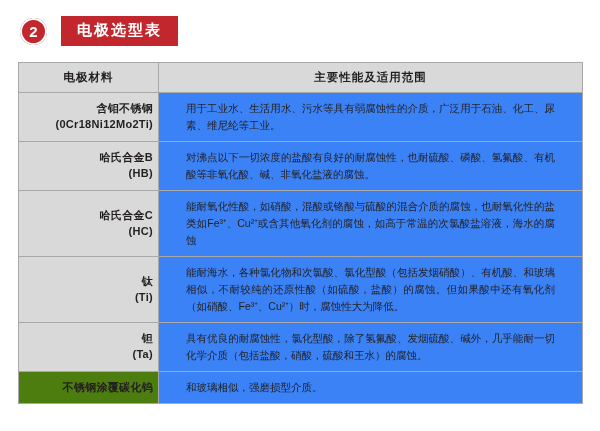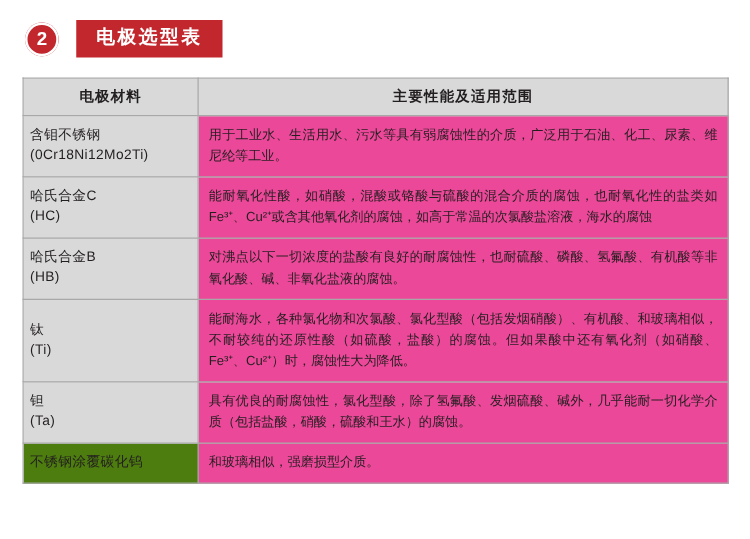--- a/index.html
+++ b/index.html
@@ -73,40 +73,40 @@
     font-weight: bold;
     text-align: center;
     padding: 7px 4px;
     color: #231f20;
     letter-spacing: 1px;
   }
   col.c-mat { width: 140px; }
   col.c-desc { width: 424px; }
 
   td.mat {
-    text-align: left;
-    font-weight: normal;
+    text-align: right;
+    font-weight: bold;
     font-size: 11px;
     padding: 6px 5px;
     line-height: 1.45;
     letter-spacing: 0.3px;
   }
   td.mat.shaded {
     background: #d9d9d9;
   }
   td.mat.plain {
     background: #4d7c0f;
   }
   td.desc {
-    padding: 7px 8px;
+    padding: 7px 27px;
     line-height: 1.62;
     text-align: justify;
     font-size: 10.5px;
     color: #231f20;
-    background: #ec4899;
+    background: #3b82f6;
   }
   .mat-line2 {
     display: block;
   }
 </style>
 </head>
 <body>
 
 <div class="page">
 
@@ -129,31 +129,31 @@
     <tbody>
       <tr>
         <td class="mat shaded">
           <span>含钼不锈钢</span>
           <span class="mat-line2">(0Cr18Ni12Mo2Ti)</span>
         </td>
         <td class="desc">用于工业水、生活用水、污水等具有弱腐蚀性的介质，广泛用于石油、化工、尿素、维尼纶等工业。</td>
       </tr>
       <tr>
         <td class="mat shaded">
+          <span>哈氏合金B</span>
+          <span class="mat-line2">(HB)</span>
+        </td>
+        <td class="desc">对沸点以下一切浓度的盐酸有良好的耐腐蚀性，也耐硫酸、磷酸、氢氟酸、有机酸等非氧化酸、碱、非氧化盐液的腐蚀。</td>
+      </tr>
+      <tr>
+        <td class="mat shaded">
           <span>哈氏合金C</span>
           <span class="mat-line2">(HC)</span>
         </td>
         <td class="desc">能耐氧化性酸，如硝酸，混酸或铬酸与硫酸的混合介质的腐蚀，也耐氧化性的盐类如Fe³⁺、Cu²⁺或含其他氧化剂的腐蚀，如高于常温的次氯酸盐溶液，海水的腐蚀</td>
-      </tr>
-      <tr>
-        <td class="mat shaded">
-          <span>哈氏合金B</span>
-          <span class="mat-line2">(HB)</span>
-        </td>
-        <td class="desc">对沸点以下一切浓度的盐酸有良好的耐腐蚀性，也耐硫酸、磷酸、氢氟酸、有机酸等非氧化酸、碱、非氧化盐液的腐蚀。</td>
       </tr>
       <tr>
         <td class="mat shaded">
           <span>钛</span>
           <span class="mat-line2">(Ti)</span>
         </td>
         <td class="desc">能耐海水，各种氯化物和次氯酸、氯化型酸（包括发烟硝酸）、有机酸、和玻璃相似，不耐较纯的还原性酸（如硫酸，盐酸）的腐蚀。但如果酸中还有氧化剂（如硝酸、Fe³⁺、Cu²⁺）时，腐蚀性大为降低。</td>
       </tr>
       <tr>
         <td class="mat shaded">

